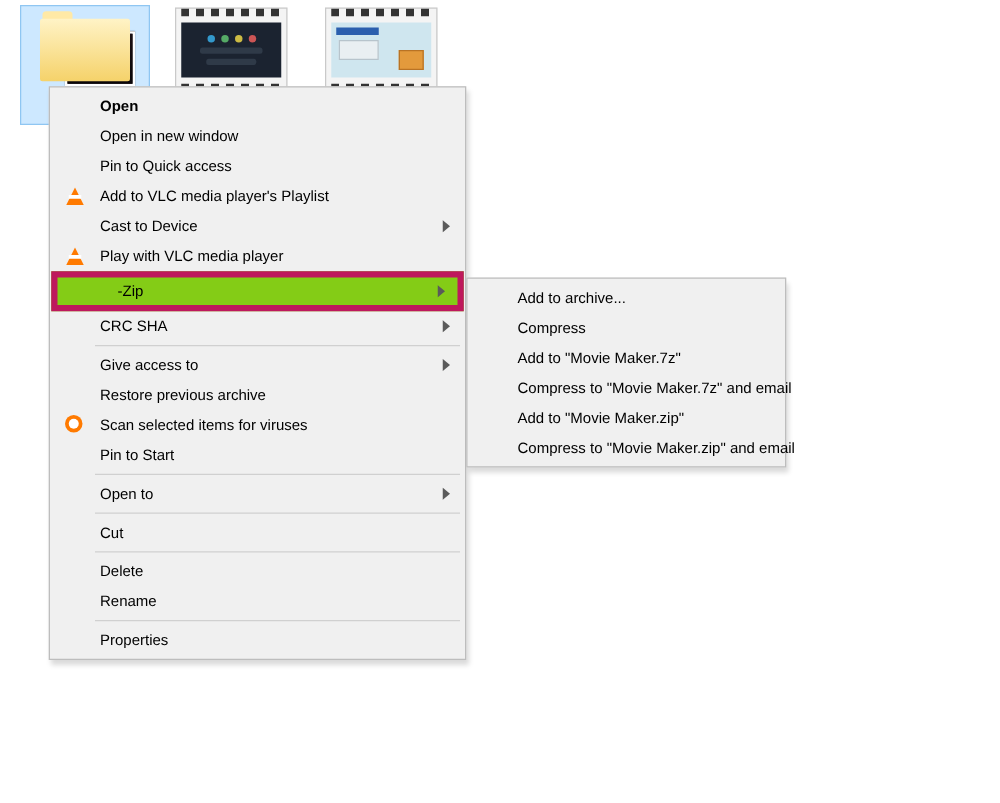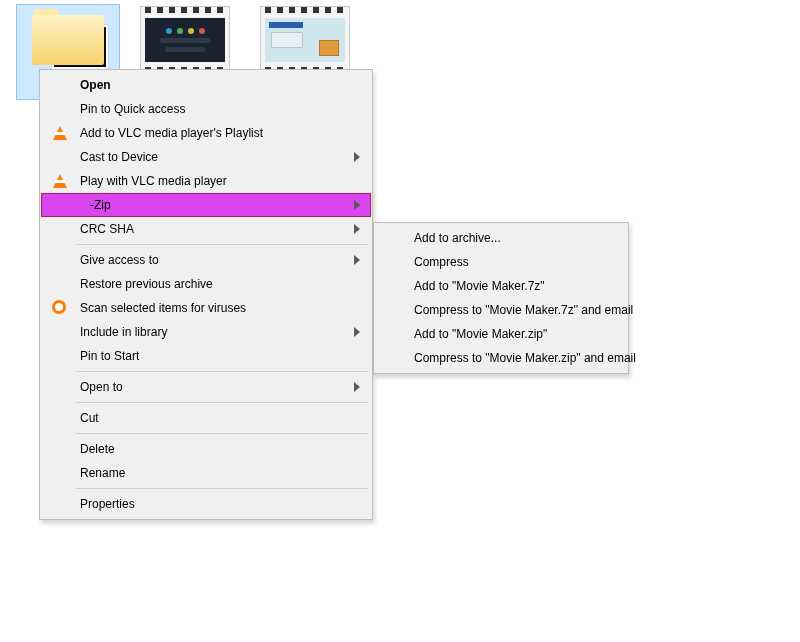--- a/index.html
+++ b/index.html
@@ -161,22 +161,22 @@
     height: 24px;
     line-height: 24px;
     padding-left: 38px;
     padding-right: 22px;
     white-space: nowrap;
     cursor: default;
   }
   .menu-item.bold { font-weight: 600; }
   .menu-item.indent { padding-left: 48px; }
   .menu-item.highlight {
-    background: #d946ef;
-    border: 1px solid #be185d;
+    background: #84cc16;
+    border: 5px solid #be185d;
     height: 22px;
     line-height: 22px;
     margin: 0 -1px;
   }
 
   .sep {
     height: 1px;
     margin: 3px 2px 3px 34px;
     background: #d0d0d0;
   }
@@ -263,20 +263,23 @@
     </div>
   </div>
 </div>
 
 <div id="main-menu" class="context-menu">
 
   <div class="menu-item bold">
     <span>Open</span>
   </div>
   <div class="menu-item">
+    <span>Open in new window</span>
+  </div>
+  <div class="menu-item">
     <span>Pin to Quick access</span>
   </div>
   <div class="menu-item">
     <span class="mi-icon">
         <div class="vlc-cone"></div>
       </span>
     <span>Add to VLC media player's Playlist</span>
   </div>
   <div class="menu-item">
     <span>Cast to Device</span>
@@ -322,28 +325,20 @@
   <div class="menu-item">
     <span>Restore previous archive</span>
   </div>
   <div class="menu-item">
     <span class="mi-icon">
         <div class="avast-icon"></div>
       </span>
     <span>Scan selected items for viruses</span>
   </div>
   <div class="menu-item">
-    <span>Include in library</span>
-    <span class="chevron">
-      <svg width="6" height="10" viewBox="0 0 6 10">
-          <path d="M0 0 L6 5 L0 10 Z" fill="#5a5a5a"></path>
-        </svg>
-    </span>
-  </div>
-  <div class="menu-item">
     <span>Pin to Start</span>
   </div>
 
   <div class="sep"></div>
 
   <div class="menu-item">
     <span>Open to</span>
     <span class="chevron">
       <svg width="6" height="10" viewBox="0 0 6 10">
           <path d="M0 0 L6 5 L0 10 Z" fill="#5a5a5a"></path>

